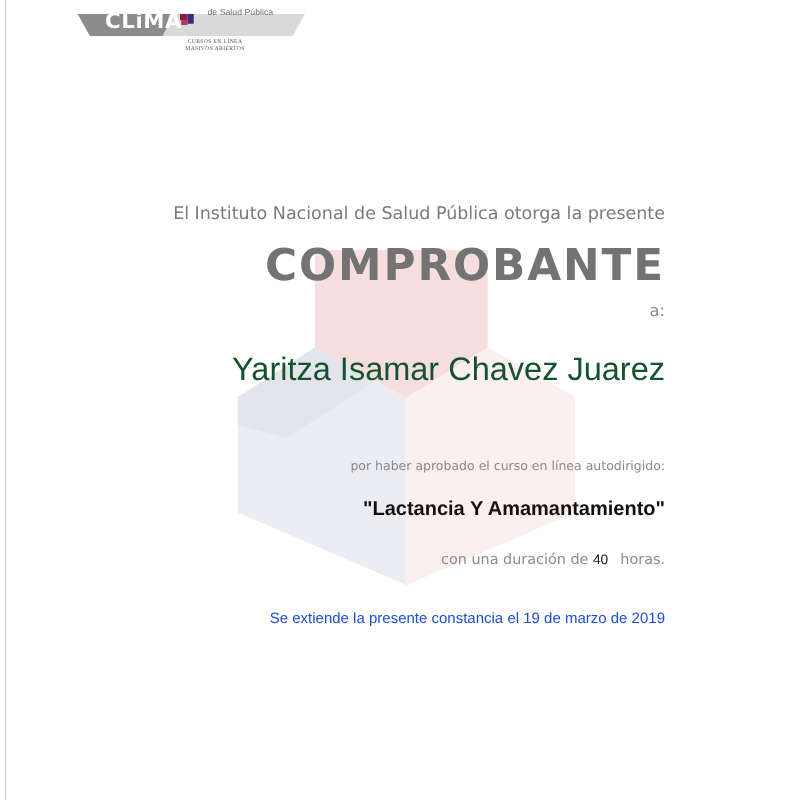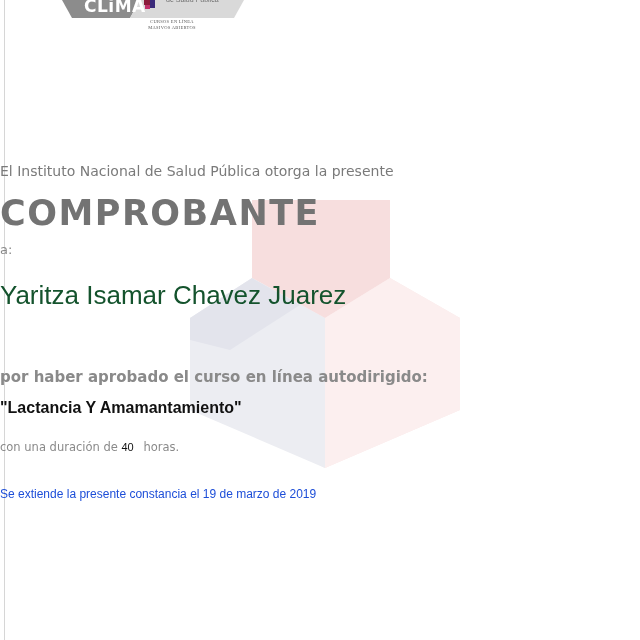--- a/index.html
+++ b/index.html
@@ -7,57 +7,57 @@
     width: 640px; height: 640px; overflow: hidden; position: relative;
     background: #ffffff;
     font-family: "Liberation Sans", sans-serif;
   }
   .page-edge {
     position: absolute; left: 4px; top: 0; bottom: 0; width: 1px;
     background: #d6d6d6;
   }
   
   .logo-bar {
-    position: absolute; left: 62px; top: 0; width: 182px; height: 18px;
+    position: absolute; left: 62px; top: 11px; width: 182px; height: 18px;
   }
   .logo-bar svg { position: absolute; left: 0; top: 0; }
   .logo-clima {
     position: absolute; left: 22px; top: -4px;
     font-family: "DejaVu Sans", sans-serif; font-weight: bold;
     font-size: 17px; color: #ffffff; letter-spacing: 0.5px;
   }
   .logo-insp {
     position: absolute; left: 104px; top: -4px;
     font-size: 7px; color: #6e6e6e;
   }
   .logo-sub {
     position: absolute; left: 80px; top: 19px; width: 60px;
     font-family: "Liberation Serif", serif; font-size: 4.5px;
     color: #555; text-align: center; line-height: 6px; letter-spacing: 0.3px;
   }
   
   .watermark { position: absolute; left: 190px; top: 200px; }
   
-  .center { position: absolute; left: 0; width: 532px; text-align: left; }
+  .center { position: absolute; left: 0; width: 532px; text-align: right; }
   .intro {
     top: 163px; font-family: "DejaVu Sans", sans-serif;
     font-size: 14px; color: #7a7a7a;
   }
   .title {
     top: 193px; font-family: "DejaVu Sans", sans-serif; font-weight: bold;
     font-size: 35px; color: #737373; letter-spacing: 1.5px;
   }
   .a-label {
     top: 242px; font-family: "DejaVu Sans", sans-serif;
     font-size: 13px; color: #8a8a8a;
   }
   .name { top: 280px; font-size: 26px; color: #14532d; }
   .reason {
     top: 368px; font-family: "DejaVu Sans", sans-serif;
-    font-size: 15px; color: #8a8a8a; font-weight: bold;
+    font-size: 10px; color: #8a8a8a;
   }
   .course { top: 399px; font-size: 16px; font-weight: bold; color: #111; }
   .duration {
     top: 440px; font-family: "DejaVu Sans", sans-serif;
     font-size: 11.5px; color: #8a8a8a;
   }
   .duration .hours-num { color: #111; font-size: 11px; font-family: "Liberation Sans", sans-serif; margin: 0 6px 0 0; }
   .date { top: 487px; font-size: 12px; color: #1d4ed8; }
   .address {
     position: absolute; left: 52px; top: 615px;

